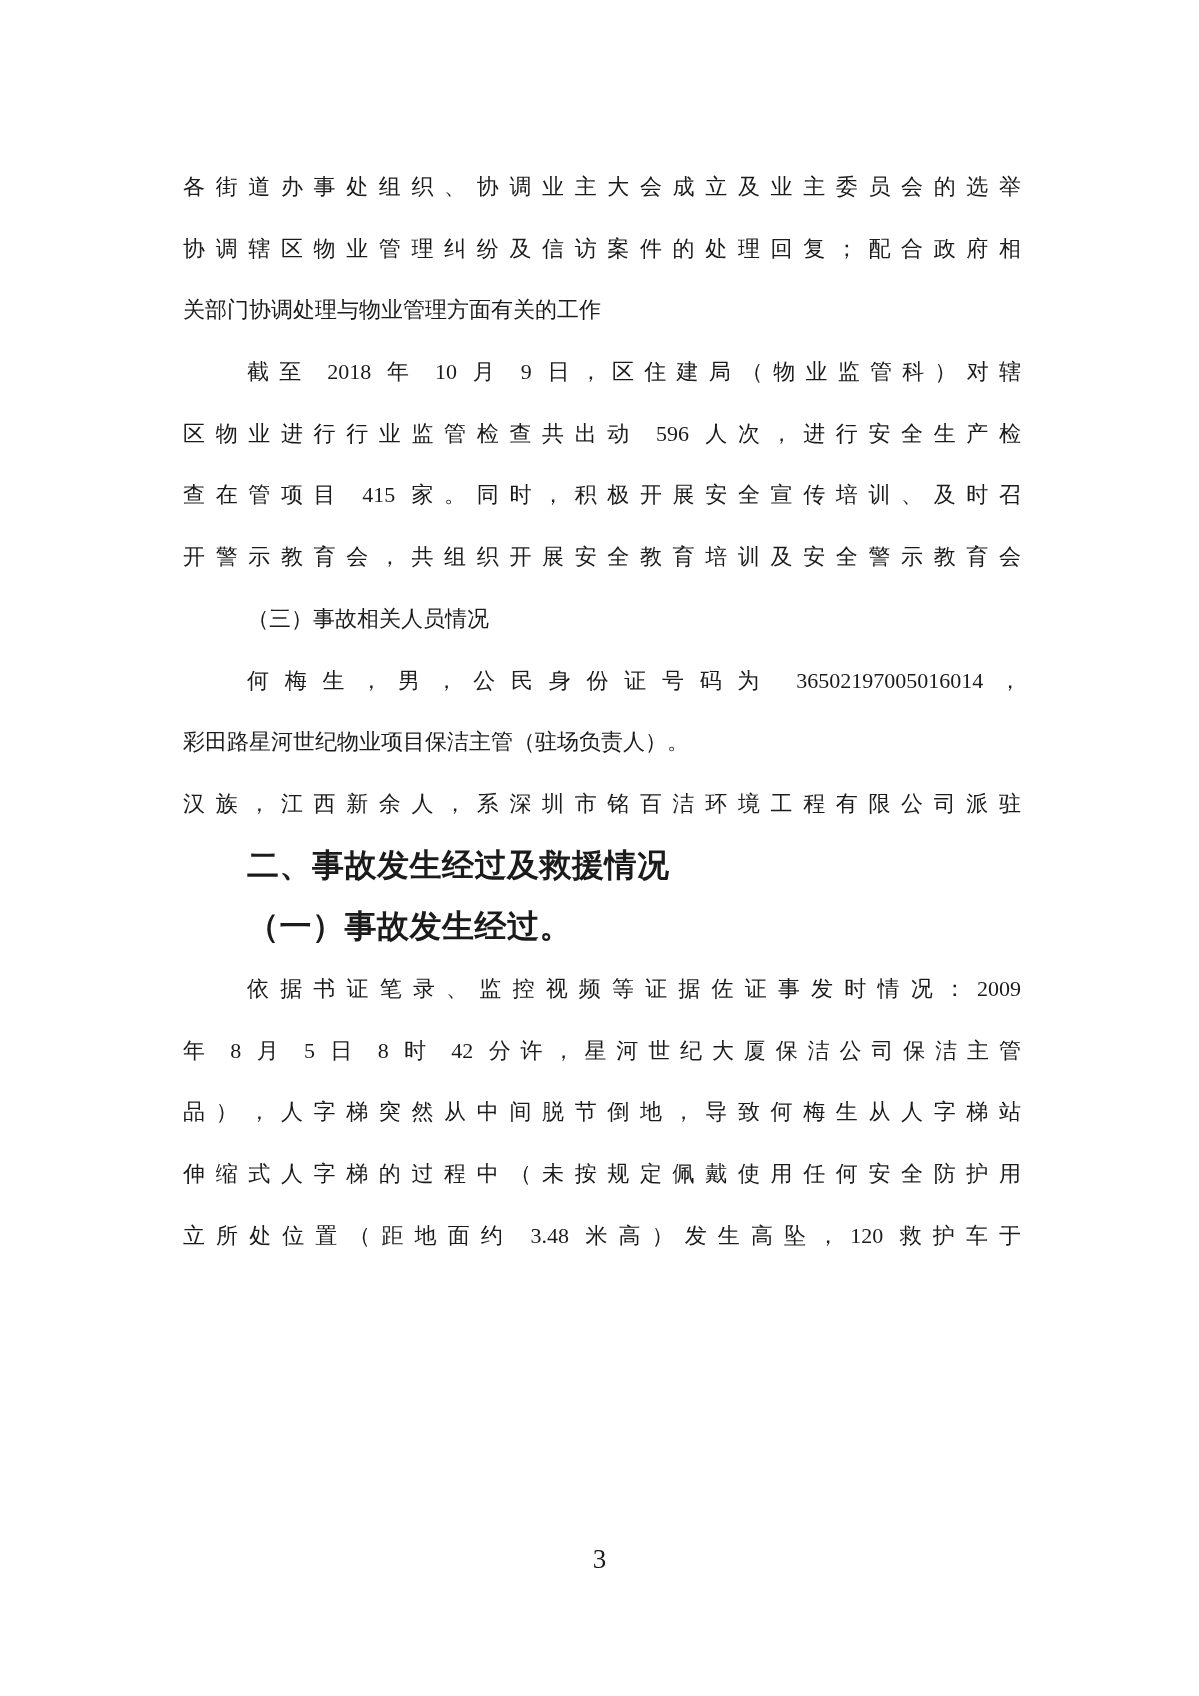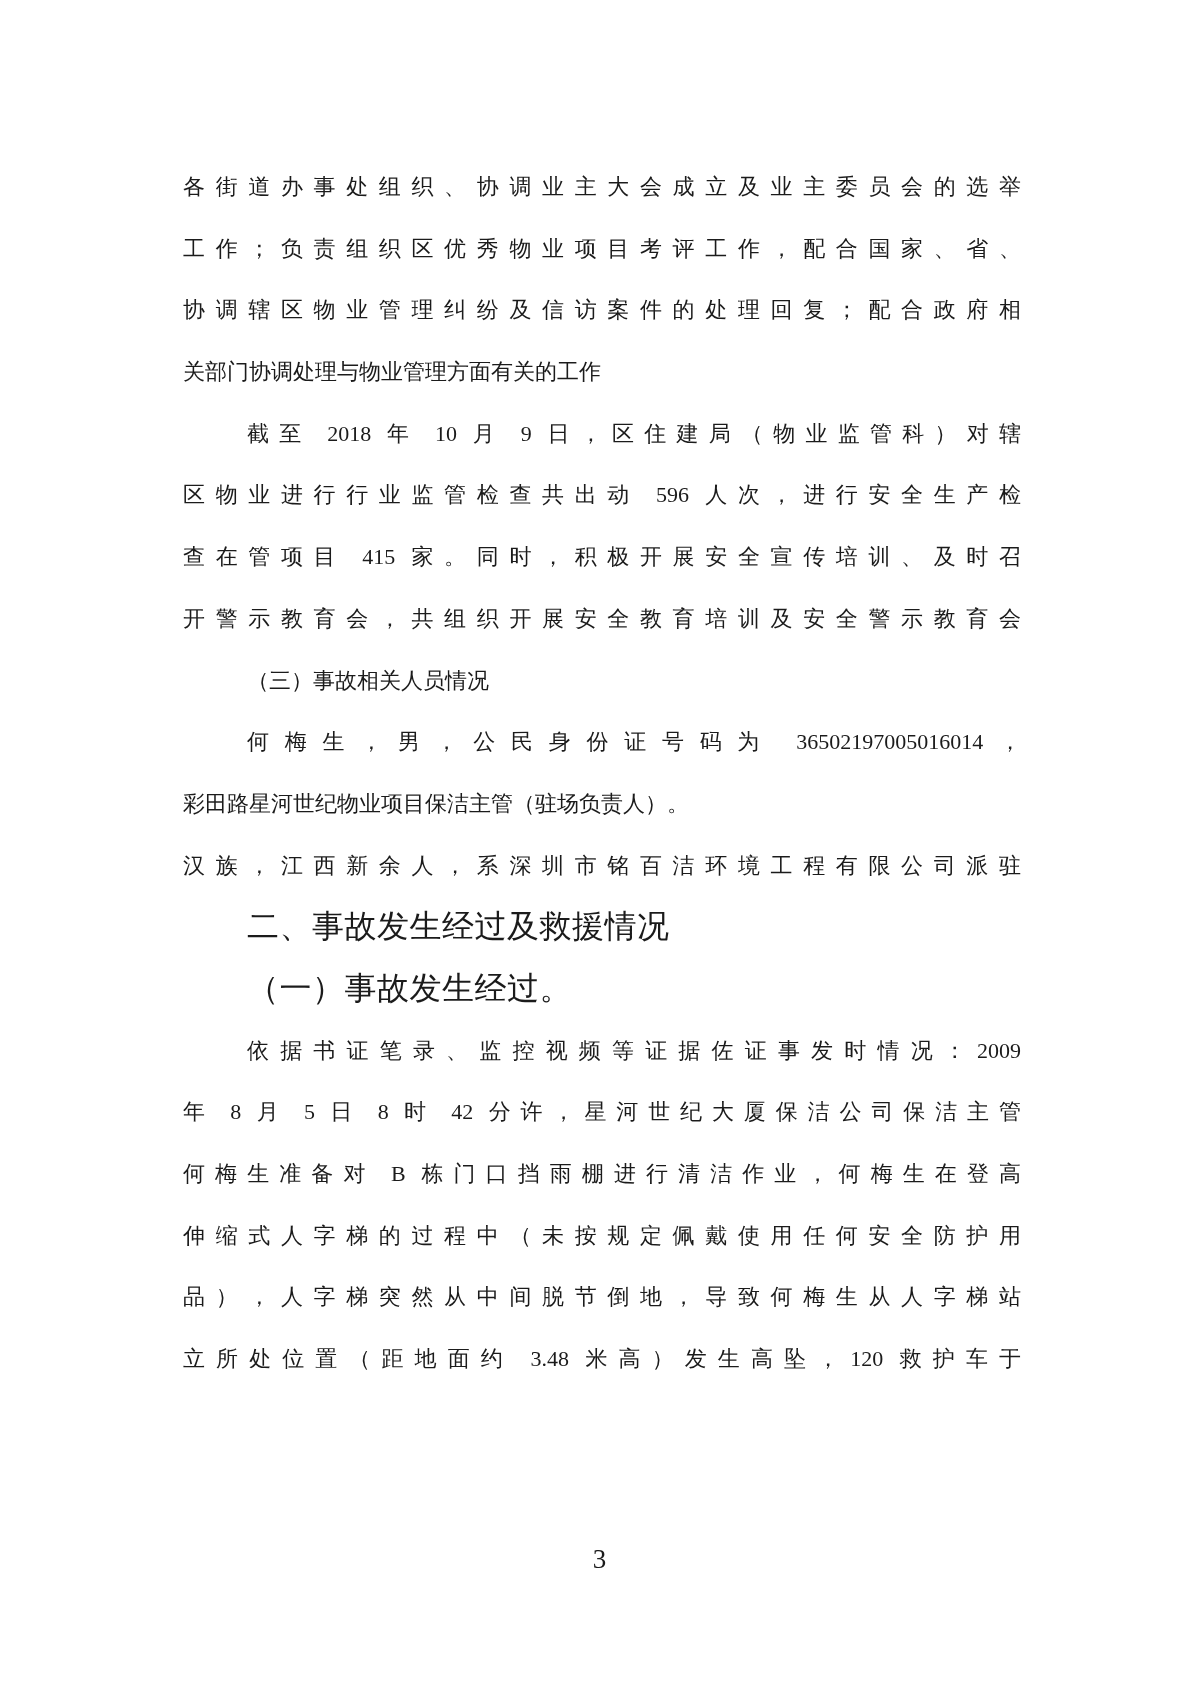--- a/index.html
+++ b/index.html
@@ -30,54 +30,52 @@
   }
   .j {
     text-align: justify;
     text-align-last: justify;
   }
   .ind {
     padding-left: 64px;
   }
   .hd {
     font-family: "Liberation Sans", "DejaVu Sans", sans-serif;
-    font-weight: 400;
+    font-weight: 700;
     font-size: 32px;
     letter-spacing: 0.5px;
   }
   .footer {
     position: absolute;
     top: 1544px;
     left: 0;
     width: 1199px;
     text-align: center;
     font-family: "Liberation Serif", "DejaVu Serif", serif;
     font-size: 27px;
     color: #1b1b1b;
   }
 </style>
 </head>
 <body>
 
 <div class="doc">
   <div class="line j">各街道办事处组织、协调业主大会成立及业主委员会的选举</div>
-  <div class="line j">工作；负责组织区优秀物业项目考评工作，配合国家、省、</div>
   <div class="line j">协调辖区物业管理纠纷及信访案件的处理回复；配合政府相</div>
   <div class="line">关部门协调处理与物业管理方面有关的工作</div>
   <div class="line ind j">截至 2018 年 10 月 9 日，区住建局（物业监管科）对辖</div>
   <div class="line j">区物业进行行业监管检查共出动 596 人次，进行安全生产检</div>
   <div class="line j">查在管项目 415 家。同时，积极开展安全宣传培训、及时召</div>
   <div class="line j">开警示教育会，共组织开展安全教育培训及安全警示教育会</div>
   <div class="line ind">（三）事故相关人员情况</div>
   <div class="line ind j">何梅生，男，公民身份证号码为 36502197005016014，</div>
   <div class="line">彩田路星河世纪物业项目保洁主管（驻场负责人）。</div>
   <div class="line j">汉族，江西新余人，系深圳市铭百洁环境工程有限公司派驻</div>
   <div class="line ind hd">二、事故发生经过及救援情况</div>
   <div class="line ind hd">（一）事故发生经过。</div>
   <div class="line ind j">依据书证笔录、监控视频等证据佐证事发时情况：2009</div>
   <div class="line j">年 8 月 5 日 8 时 42 分许，星河世纪大厦保洁公司保洁主管</div>
-  <div class="line j">何梅生准备对 B 栋门口挡雨棚进行清洁作业，何梅生在登高</div>
+  <div class="line j">品），人字梯突然从中间脱节倒地，导致何梅生从人字梯站</div>
   <div class="line j">伸缩式人字梯的过程中（未按规定佩戴使用任何安全防护用</div>
-  <div class="line j">品），人字梯突然从中间脱节倒地，导致何梅生从人字梯站</div>
   <div class="line j">立所处位置（距地面约 3.48 米高）发生高坠，120 救护车于</div>
 </div>
 
 <div class="footer">3</div>
 
 </body></html>

